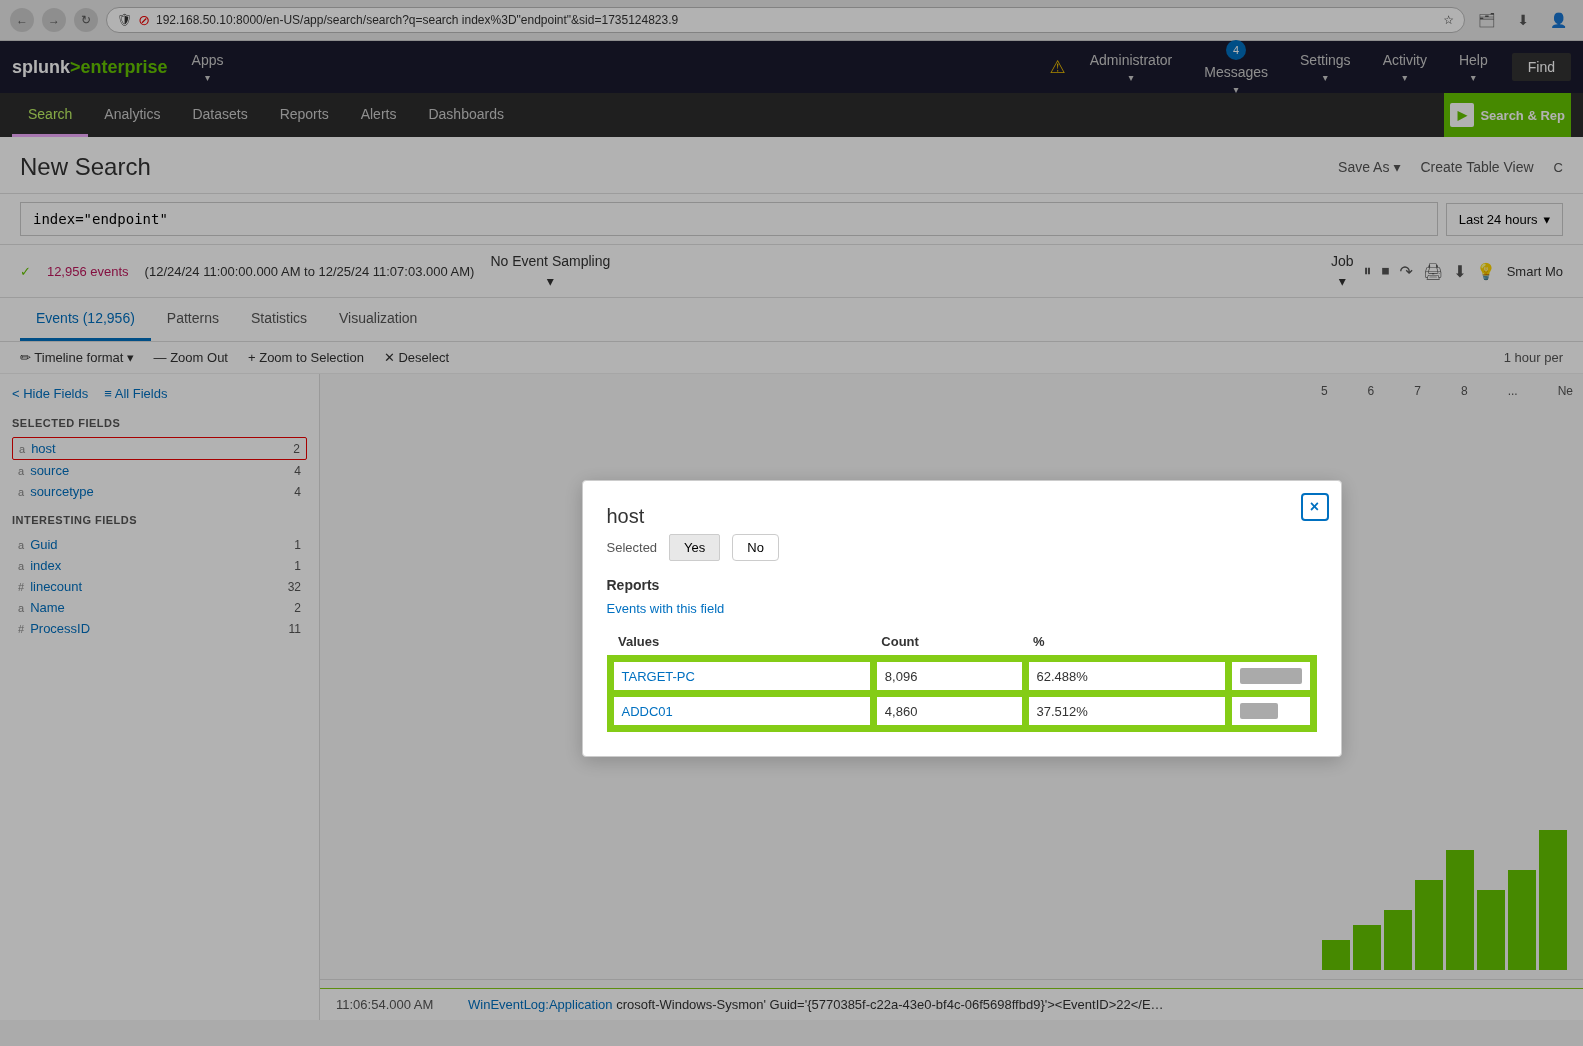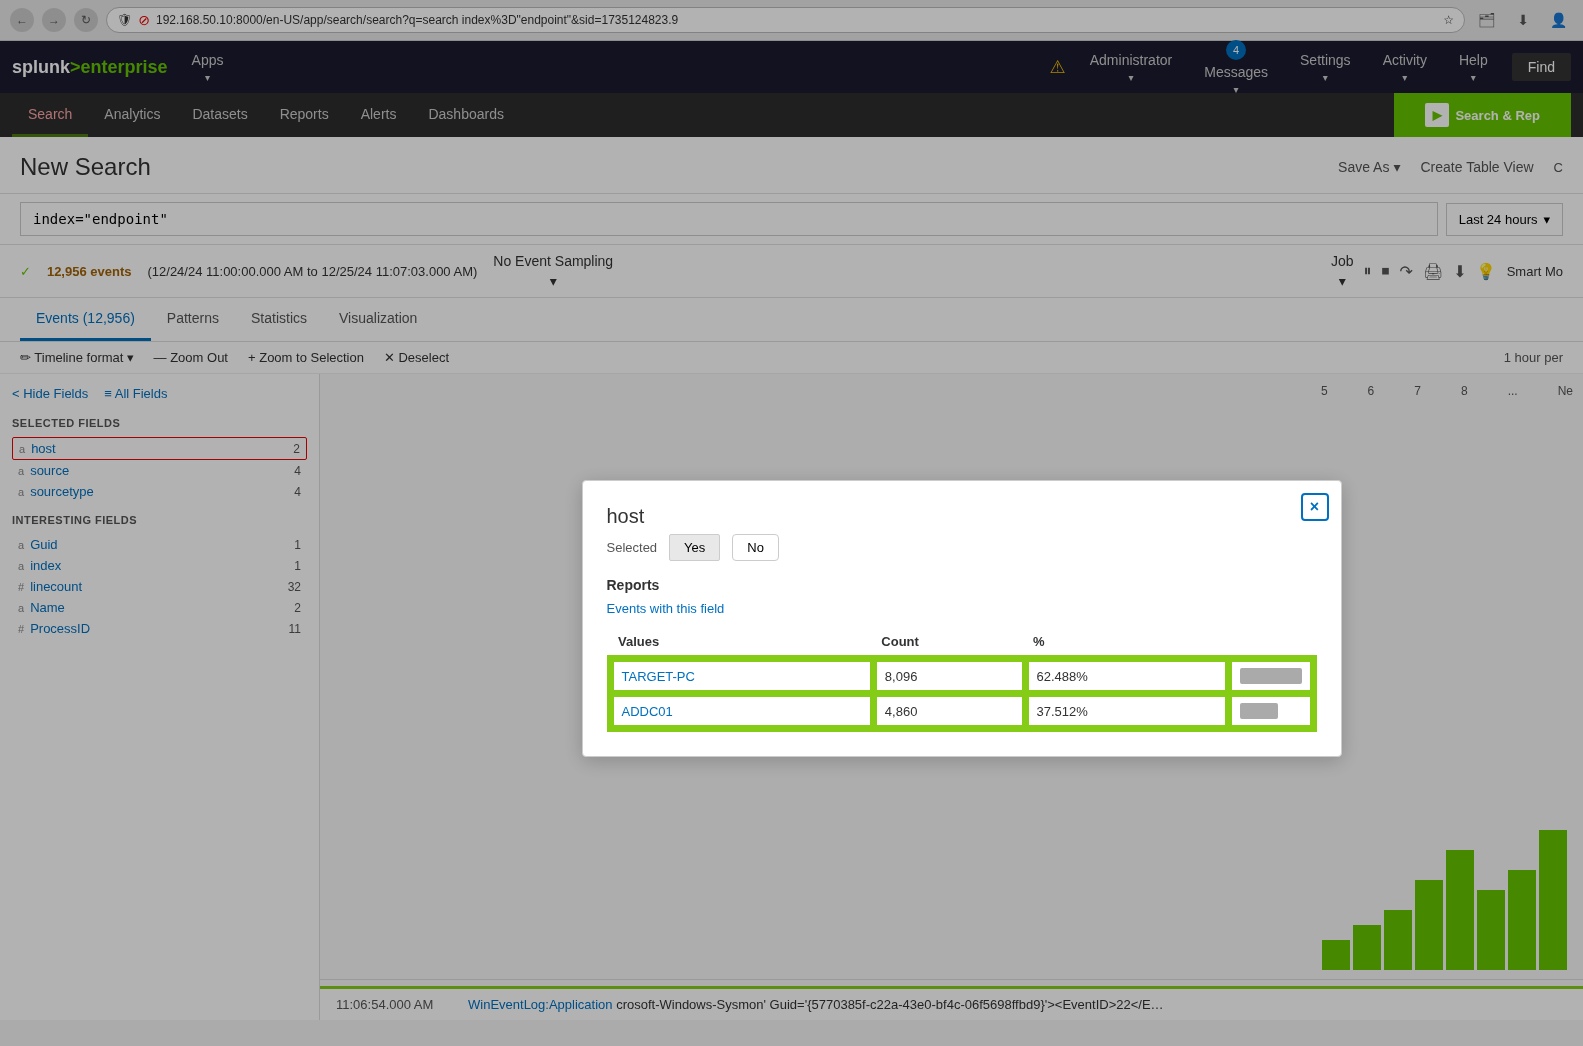--- a/index.html
+++ b/index.html
@@ -94,28 +94,28 @@
     .sec-nav-item {
       color: #ccc;
       font-size: 14px;
       padding: 0 16px;
       display: flex; align-items: center;
       cursor: pointer;
       border-bottom: 3px solid transparent;
       white-space: nowrap;
     }
     .sec-nav-item.active {
-      color: #fca5a5;
-      border-bottom: 3px solid #4d7c0f;
+      color: #bef264;
+      border-bottom: 3px solid #f0abfc;
     }
     .sec-nav-spacer { flex: 1; }
     .search-rep-btn {
       background: #65c400;
       color: white;
-      padding: 0 31px;
+      padding: 0 6px;
       display: flex; align-items: center; gap: 6px;
       cursor: pointer;
       font-size: 13px;
       font-weight: bold;
     }
     .search-rep-icon {
       width: 24px; height: 24px;
       background: white;
       border-radius: 2px;
       display: flex; align-items: center; justify-content: center;
@@ -180,21 +180,21 @@
     .status-bar {
       background: white;
       padding: 8px 20px;
       display: flex;
       align-items: center;
       gap: 16px;
       border-bottom: 1px solid #e0e0e0;
       font-size: 13px;
       color: #333;
     }
-    .event-count { color: #a16207; font-weight: 700; }
+    .event-count { color: #be185d; font-weight: 400; }
     .check-icon { color: #65c400; }
     .status-spacer { flex: 1; }
     .job-controls { display: flex; align-items: center; gap: 10px; }
     .job-btn { background: none; border: none; cursor: pointer; color: #555; font-size: 16px; }
 
     
     .tabs-row {
       background: white;
       padding: 0 20px;
       display: flex;
@@ -587,21 +587,21 @@
         <div class="bar" style="width: 28px; height: 90px;"></div>
         <div class="bar" style="width: 28px; height: 120px;"></div>
         <div class="bar" style="width: 28px; height: 80px;"></div>
         <div class="bar" style="width: 28px; height: 100px;"></div>
         <div class="bar" style="width: 28px; height: 140px;"></div>
       </div>
 
     <div style="position:absolute;bottom:40px;left:0;right:0;height:1px;background:#ddd;"></div>
   </div>
 
-  <div style="position:absolute;bottom:0;left:320px;right:0;background:white;border-top:3px solid #84cc16;padding:8px 16px;">
+  <div style="position:absolute;bottom:0;left:320px;right:0;background:white;border-top:1px solid #84cc16;padding:8px 16px;">
     <div class="event-row">
       <span class="event-time">11:06:54.000 AM</span>
       <span class="event-text">
         <a class="event-link">WinEventLog:Application</a>
         <span>crosoft-Windows-Sysmon' Guid='{5770385f-c22a-43e0-bf4c-06f5698ffbd9}'&gt;&lt;EventID&gt;22&lt;/EventID&gt;&lt;Version&gt;5&lt;/Version&gt;&lt;Level&gt;4&lt;/Level&gt;&lt;Task&gt;22&lt;/Task&gt;&lt;Opcode&gt;0&lt;/Opcode&gt;&lt;Keywords&gt;0x8000000000</span>
       </span>
     </div>
   </div>
 </div>
 

